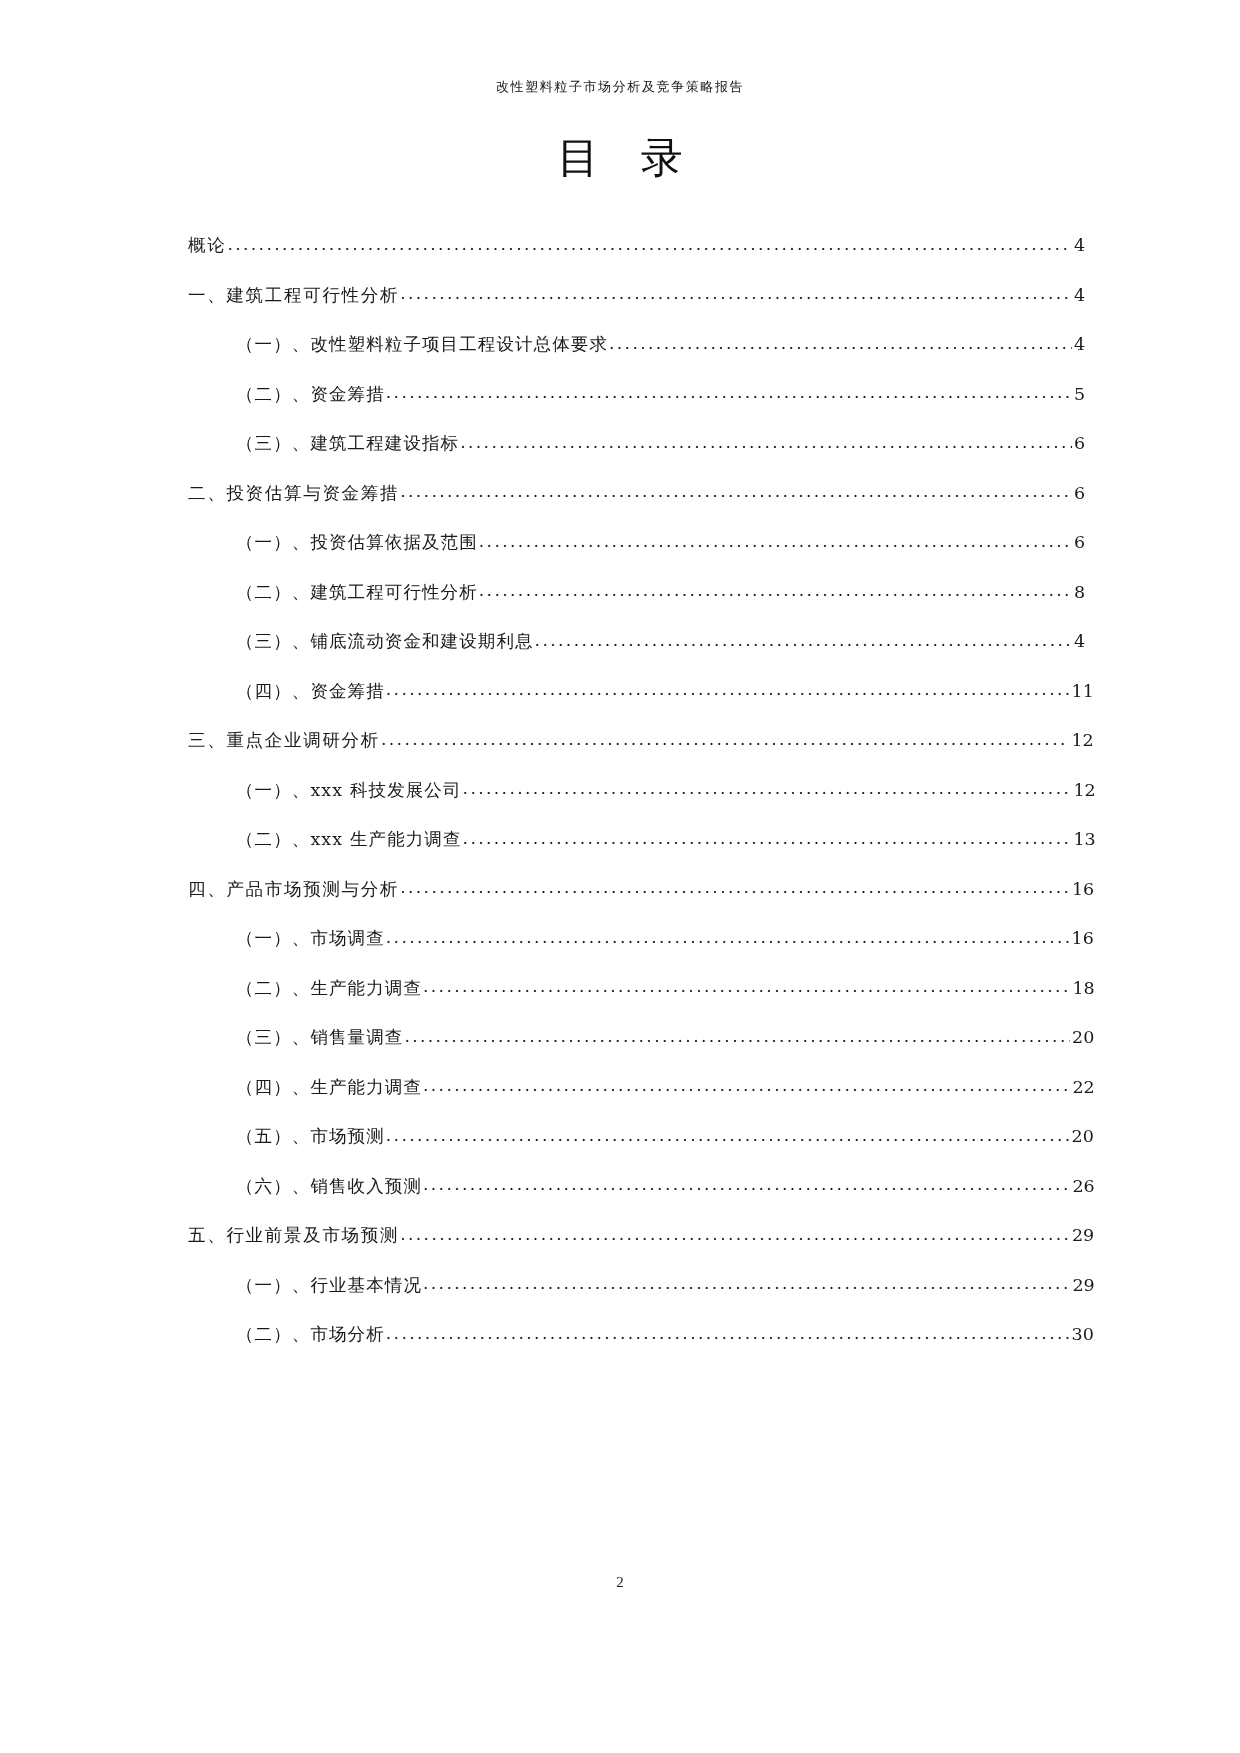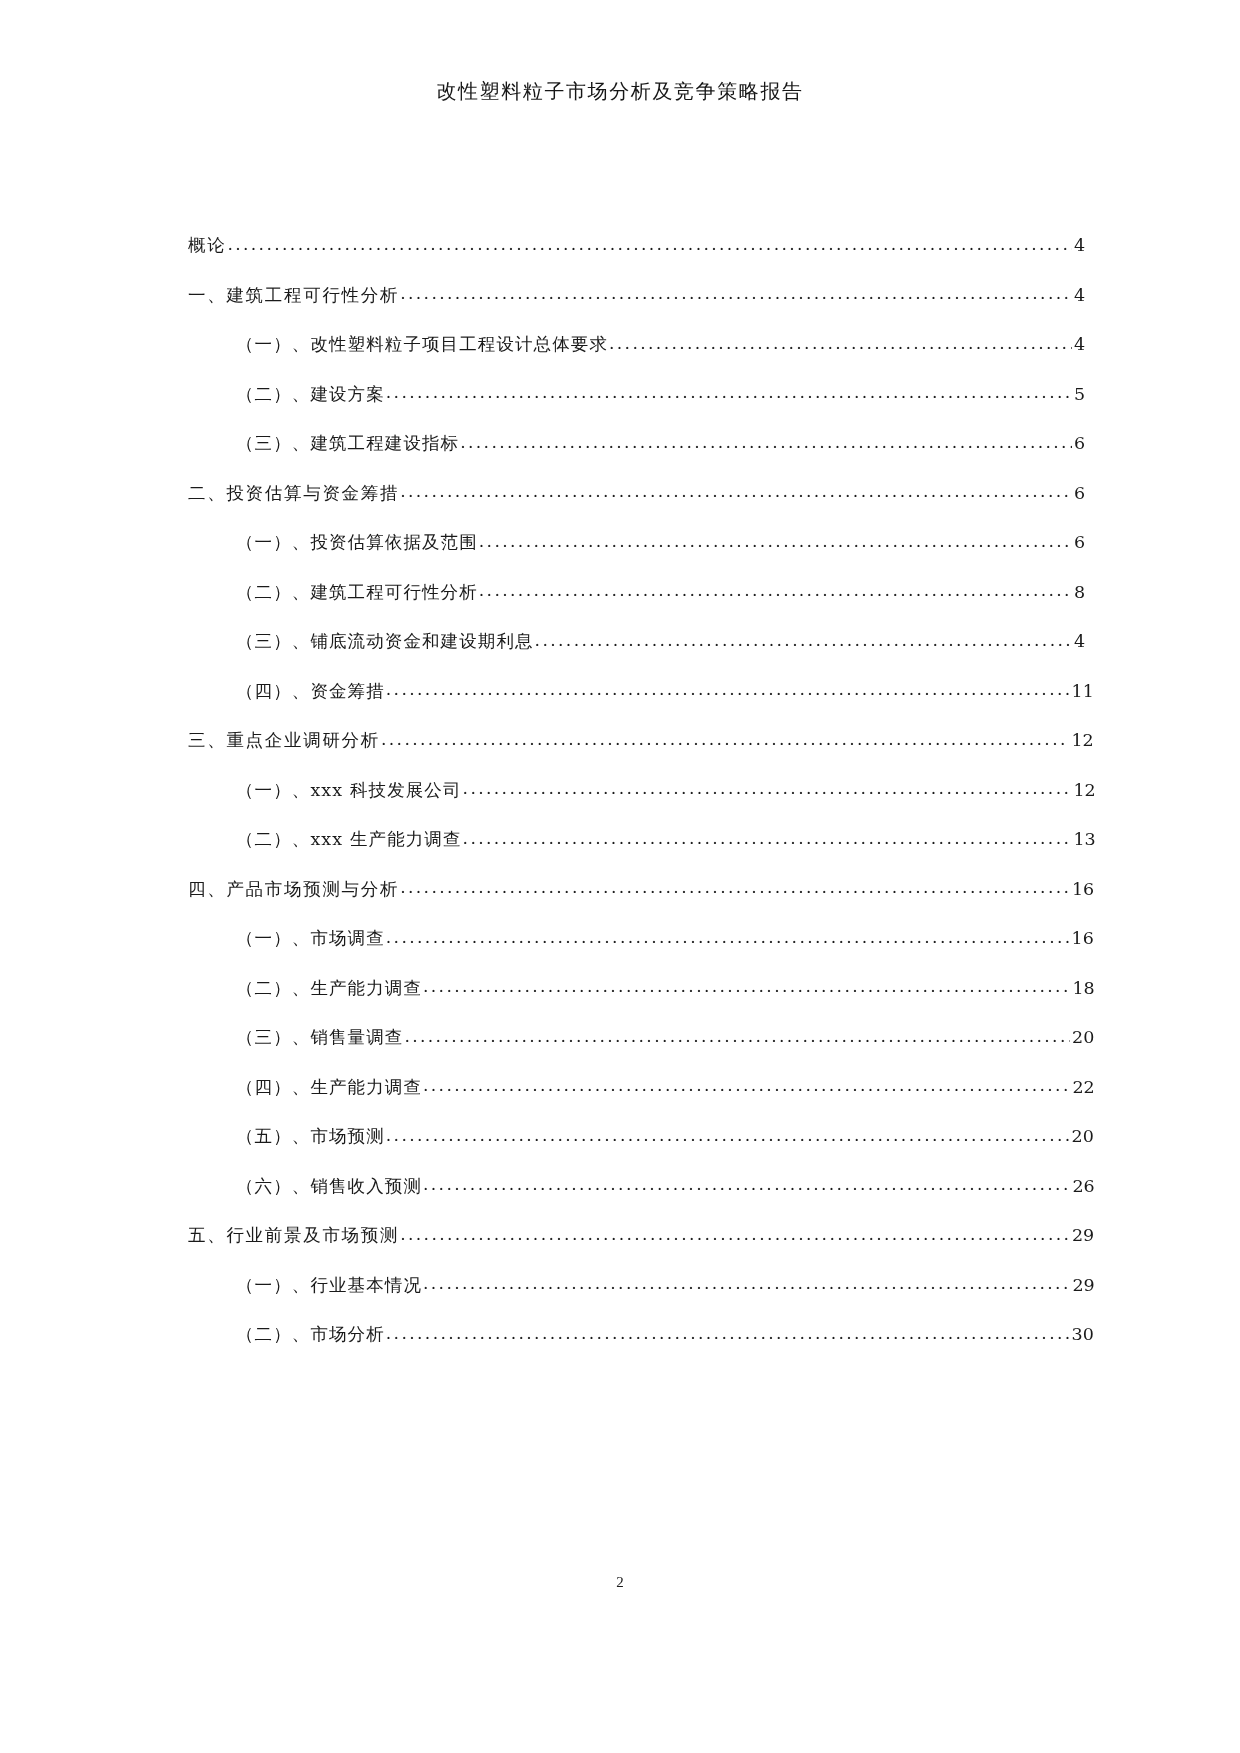--- a/index.html
+++ b/index.html
@@ -20,21 +20,21 @@
     background: #ffffff;
     box-sizing: border-box;
     overflow: hidden;
   }
   .running-header {
     position: absolute;
     top: 78px;
     left: 0;
     width: 1240px;
     text-align: center;
-    font-size: 20px;
+    font-size: 13px;
     letter-spacing: 1.6px;
     color: #161616;
     font-family: "DejaVu Serif", "Liberation Serif", serif;
   }
   .doc-title {
     position: absolute;
     top: 130px;
     left: 0;
     width: 1240px;
     text-align: center;
@@ -102,39 +102,40 @@
     font-family: "Liberation Serif", "DejaVu Serif", serif;
   }
 </style>
 </head>
 <body>
 
 <div class="page">
 
   <div class="running-header">改性塑料粒子市场分析及竞争策略报告</div>
 
+  <div class="doc-title">目 录</div>
 
   <div class="toc">
       <div class="toc-entry lvl-1">
         <span class="toc-label">概论</span>
         <span class="toc-dots">.......................................................................................................................</span>
         <span class="toc-page">4</span>
       </div>
       <div class="toc-entry lvl-1">
         <span class="toc-label">一、建筑工程可行性分析</span>
         <span class="toc-dots">.......................................................................................................................</span>
         <span class="toc-page">4</span>
       </div>
       <div class="toc-entry lvl-2">
         <span class="toc-label">（一）、改性塑料粒子项目工程设计总体要求</span>
         <span class="toc-dots">.......................................................................................................................</span>
         <span class="toc-page">4</span>
       </div>
       <div class="toc-entry lvl-2">
-        <span class="toc-label">（二）、建设方案</span>
+        <span class="toc-label">（二）、资金筹措</span>
         <span class="toc-dots">.......................................................................................................................</span>
         <span class="toc-page">5</span>
       </div>
       <div class="toc-entry lvl-2">
         <span class="toc-label">（三）、建筑工程建设指标</span>
         <span class="toc-dots">.......................................................................................................................</span>
         <span class="toc-page">6</span>
       </div>
       <div class="toc-entry lvl-1">
         <span class="toc-label">二、投资估算与资金筹措</span>

